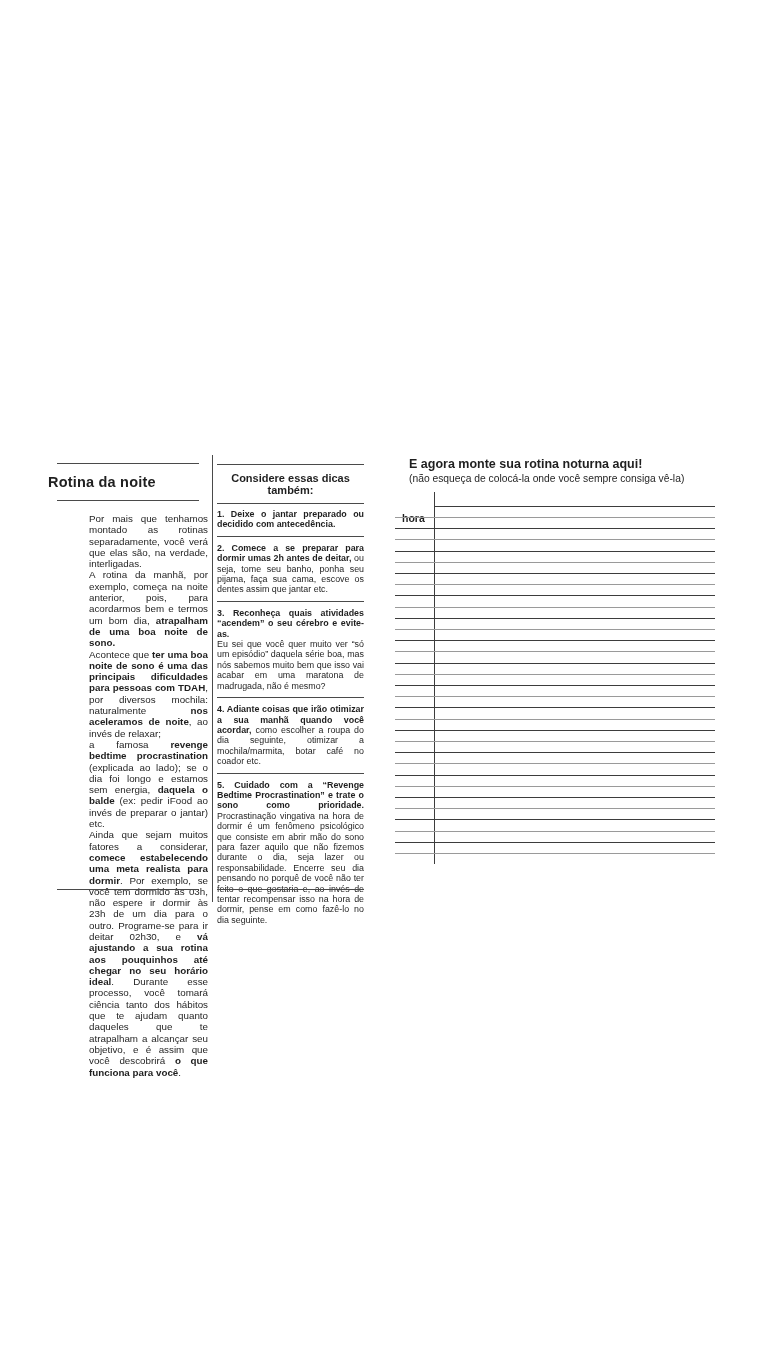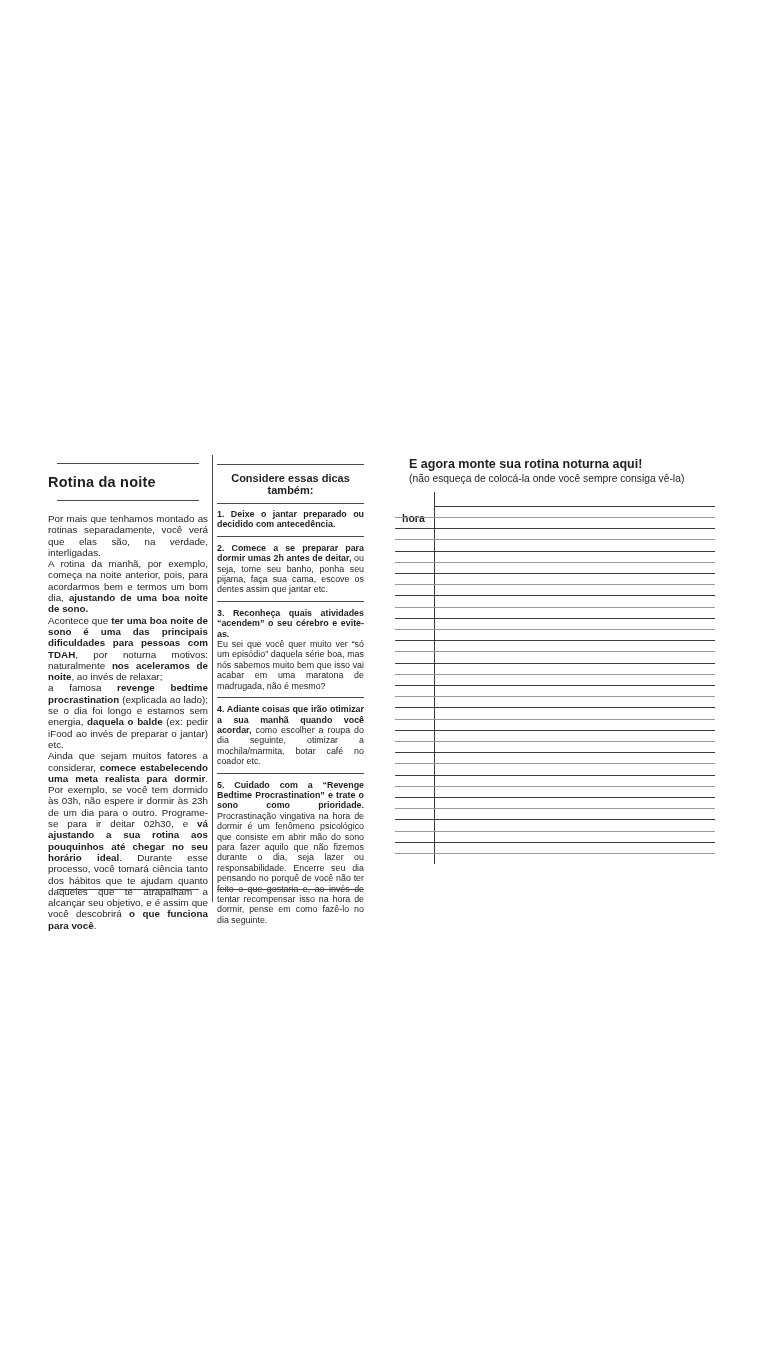--- a/index.html
+++ b/index.html
@@ -7,21 +7,21 @@
     position:relative; width:768px; height:1365px; background:#ffffff;
     font-family:"Liberation Sans", sans-serif; color:#1f1f1f; overflow:hidden;
   }
   .rule { height:0; border-top:1px solid #4a4a4a; }
 
   
   .col-left { position:absolute; left:48px; top:455px; width:160px; height:450px; }
   .col-left .edge-rule { width:142px; margin:0 auto; }
   .col-left .rule-top { margin-top:8px; }
   .left-title { font-size:14.5px; font-weight:bold; margin:10px 0; letter-spacing:0.2px; }
-  .left-body { margin-top:12px; font-size:9.8px; line-height:11.3px; text-align:justify; }
+  .left-body { margin-top:12px; font-size:9.8px; line-height:11.3px; text-align:justify;margin-left:41px; }
   .body-p { margin:0; }
   .bottom-rule-abs { position:absolute; top:434px; left:9px; width:142px; }
 
   
   .col-divider { position:absolute; left:212px; top:455px; width:1px; height:447px; background:#4a4a4a; }
 
   
   .col-mid { position:absolute; left:217px; top:455px; width:147px; height:450px; }
   .col-mid .rule-top { margin-top:9px; }
   .mid-title { font-size:11px; font-weight:bold; text-align:center; margin:7px 0; }
@@ -45,22 +45,22 @@
 <body>
 
 <div class="page">
 
   <section class="col-left">
     <div class="rule edge-rule rule-top"></div>
     <h1 class="left-title">Rotina da noite</h1>
     <div class="rule edge-rule"></div>
     <div class="left-body">
         <p class="body-p"><span>Por mais que tenhamos montado as rotinas separadamente, você verá que elas são, na verdade, interligadas.</span></p>
-        <p class="body-p"><span>A rotina da manhã, por exemplo, começa na noite anterior, pois, para acordarmos bem e termos um bom dia, </span><b>ajustando de uma boa noite de sono.</b></p>
-        <p class="body-p"><span>Acontece que </span><b>ter uma boa noite de sono é uma das principais dificuldades para pessoas com TDAH</b><span>, por noturna motivos: naturalmente </span><b>nos aceleramos de noite</b><span>, ao invés de relaxar;</span></p>
+        <p class="body-p"><span>A rotina da manhã, por exemplo, começa na noite anterior, pois, para acordarmos bem e termos um bom dia, </span><b>atrapalham de uma boa noite de sono.</b></p>
+        <p class="body-p"><span>Acontece que </span><b>ter uma boa noite de sono é uma das principais dificuldades para pessoas com TDAH</b><span>, por diversos mochila: naturalmente </span><b>nos aceleramos de noite</b><span>, ao invés de relaxar;</span></p>
         <p class="body-p"><span>a famosa </span><b>revenge bedtime procrastination</b><span> (explicada ao lado); se o dia foi longo e estamos sem energia, </span><b>daquela o balde</b><span> (ex: pedir iFood ao invés de preparar o jantar) etc.</span></p>
         <p class="body-p"><span>Ainda que sejam muitos fatores a considerar, </span><b>comece estabelecendo uma meta realista para dormir</b><span>. Por exemplo, se você tem dormido às 03h, não espere ir dormir às 23h de um dia para o outro. Programe-se para ir deitar 02h30, e </span><b>vá ajustando a sua rotina aos pouquinhos até chegar no seu horário ideal</b><span>. Durante esse processo, você tomará ciência tanto dos hábitos que te ajudam quanto daqueles que te atrapalham a alcançar seu objetivo, e é assim que você descobrirá </span><b>o que funciona para você</b><span>.</span></p>
       </div>
     <div class="rule bottom-rule-abs"></div>
   </section>
 
   <div class="col-divider"></div>
 
   <section class="col-mid">
     <div class="rule rule-top"></div>

